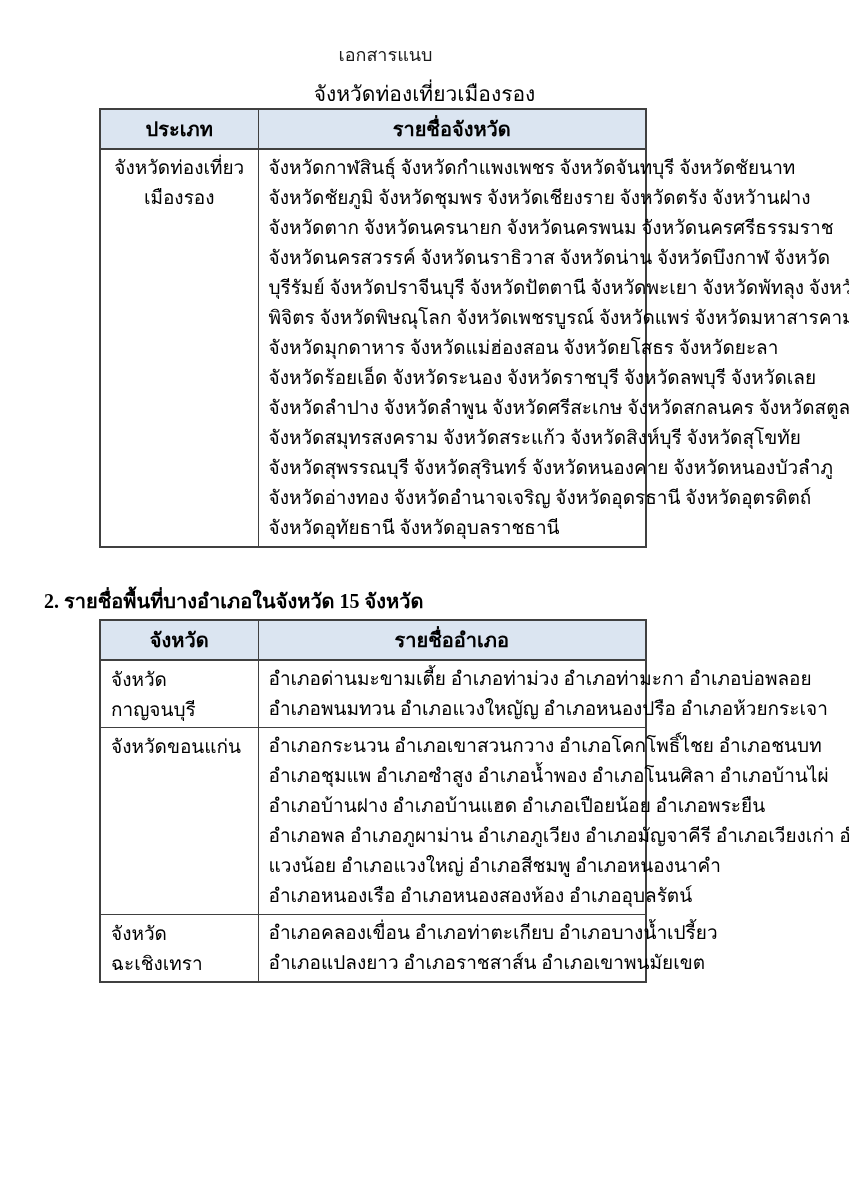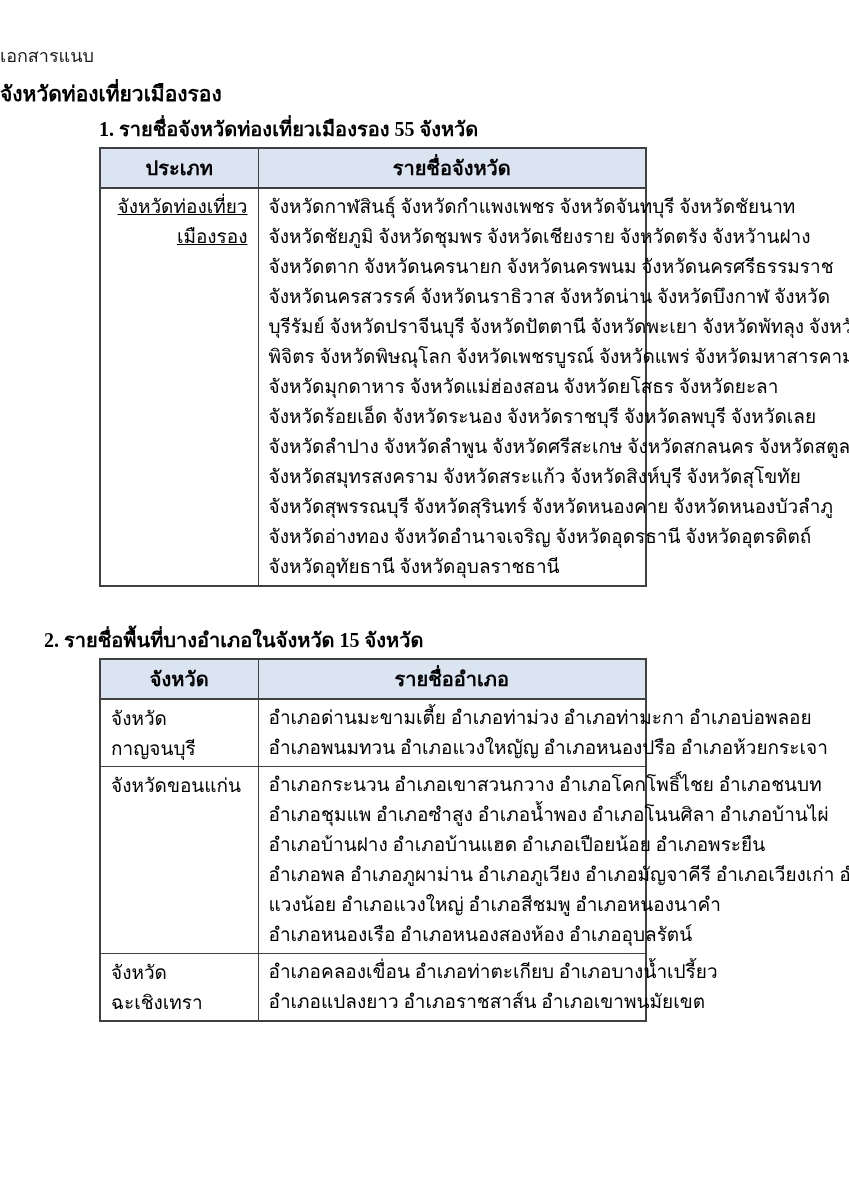--- a/index.html
+++ b/index.html
@@ -12,32 +12,32 @@
     width: 849px;
     height: 1200px;
     background: #ffffff;
     color: #000000;
     font-family: "Liberation Serif", "DejaVu Serif", serif;
     overflow: hidden;
     box-sizing: border-box;
     padding-top: 44px;
   }
   .attachment-label {
-    text-align: left;
+    text-align: center;
     padding-right: 78px;
     font-size: 18px;
     line-height: 24px;
-    font-family: Liberation Serif, serif;
+    font-family: Liberation Mono, monospace;
     color: #1a1a1a;
   }
   .doc-title {
     margin: 12px 0 0 0;
-    text-align: left;
+    text-align: center;
     font-size: 21px;
-    font-weight: 700;
+    font-weight: 400;
     line-height: 28px;
   }
   .section-heading {
     margin: 9px 97px 5px 99px;
     font-size: 20px;
     font-weight: 700;
     line-height: 25px;
   }
   .section-heading.second {
     margin-top: 41px;
@@ -65,33 +65,32 @@
   table.doc-table td {
     border: 1px solid #404040;
     font-size: 19px;
     vertical-align: top;
     padding: 3px 10px 3px 10px;
   }
   td .line {
     line-height: 30px;
     white-space: nowrap;
   }
-  td.center-cell { text-align: right; text-decoration: underline; }
+  td.center-cell { text-align: center; }
   td.left-cell { text-align: left; }
 </style>
 </head>
 <body>
 
 <div class="page">
 
   <div class="attachment-label">เอกสารแนบ</div>
 
   <div class="doc-title">จังหวัดท่องเที่ยวเมืองรอง</div>
 
-  <div class="section-heading">1. รายชื่อจังหวัดท่องเที่ยวเมืองรอง 55 จังหวัด</div>
 
   <table class="doc-table">
     <colgroup>
         <col class="c1">
         <col class="c2">
       </colgroup>
     <thead>
       <tr>
         <th>ประเภท</th>
         <th>รายชื่อจังหวัด</th>

